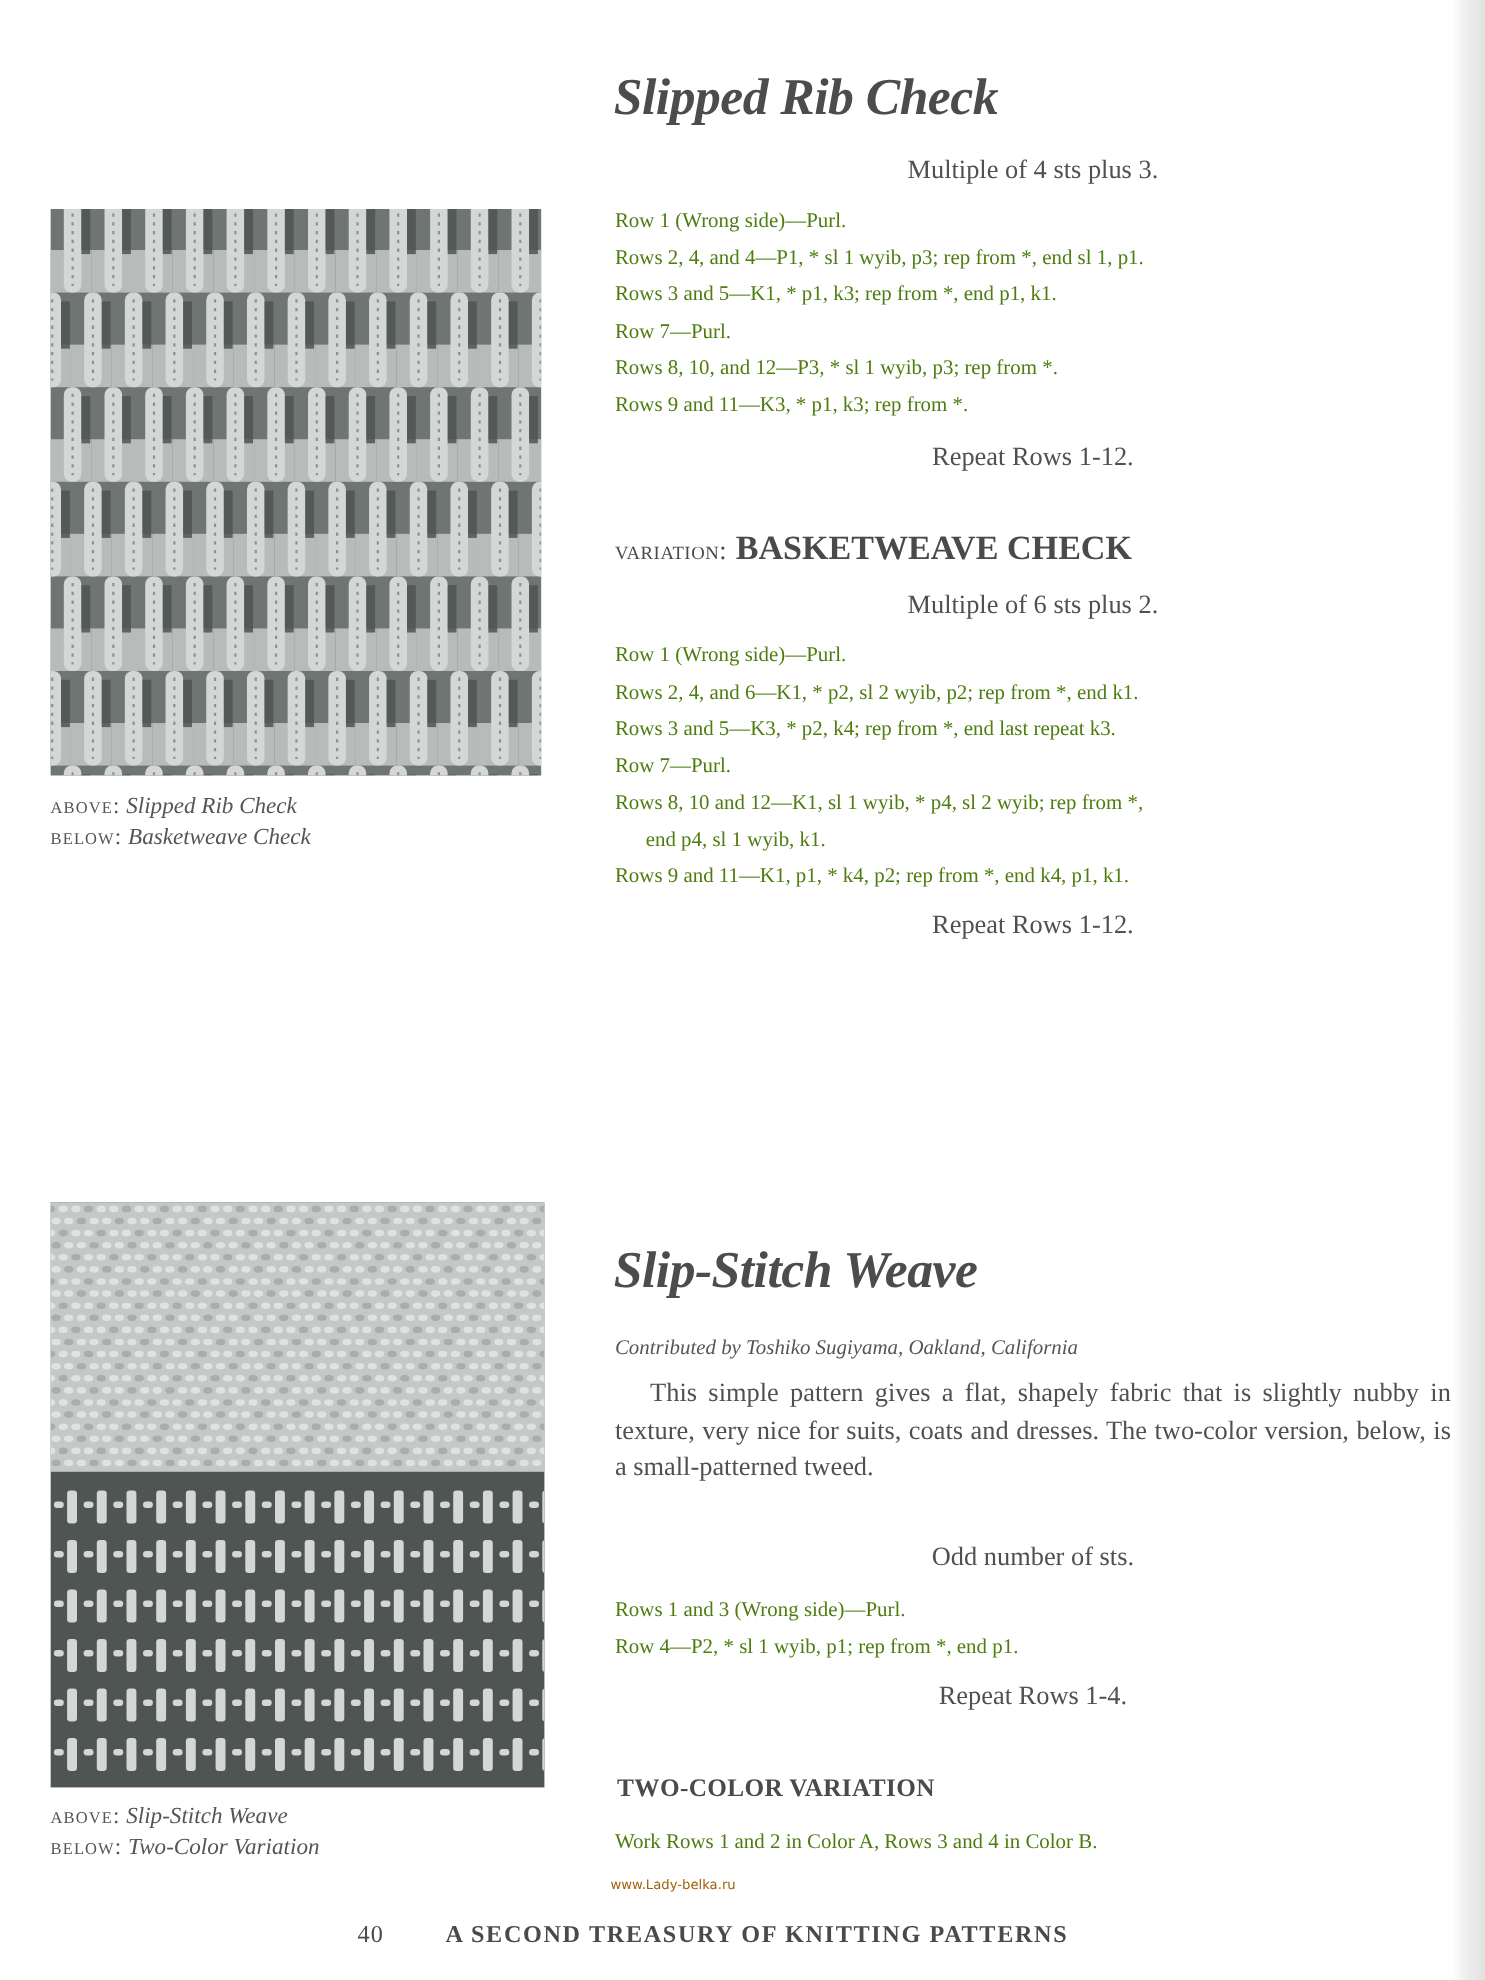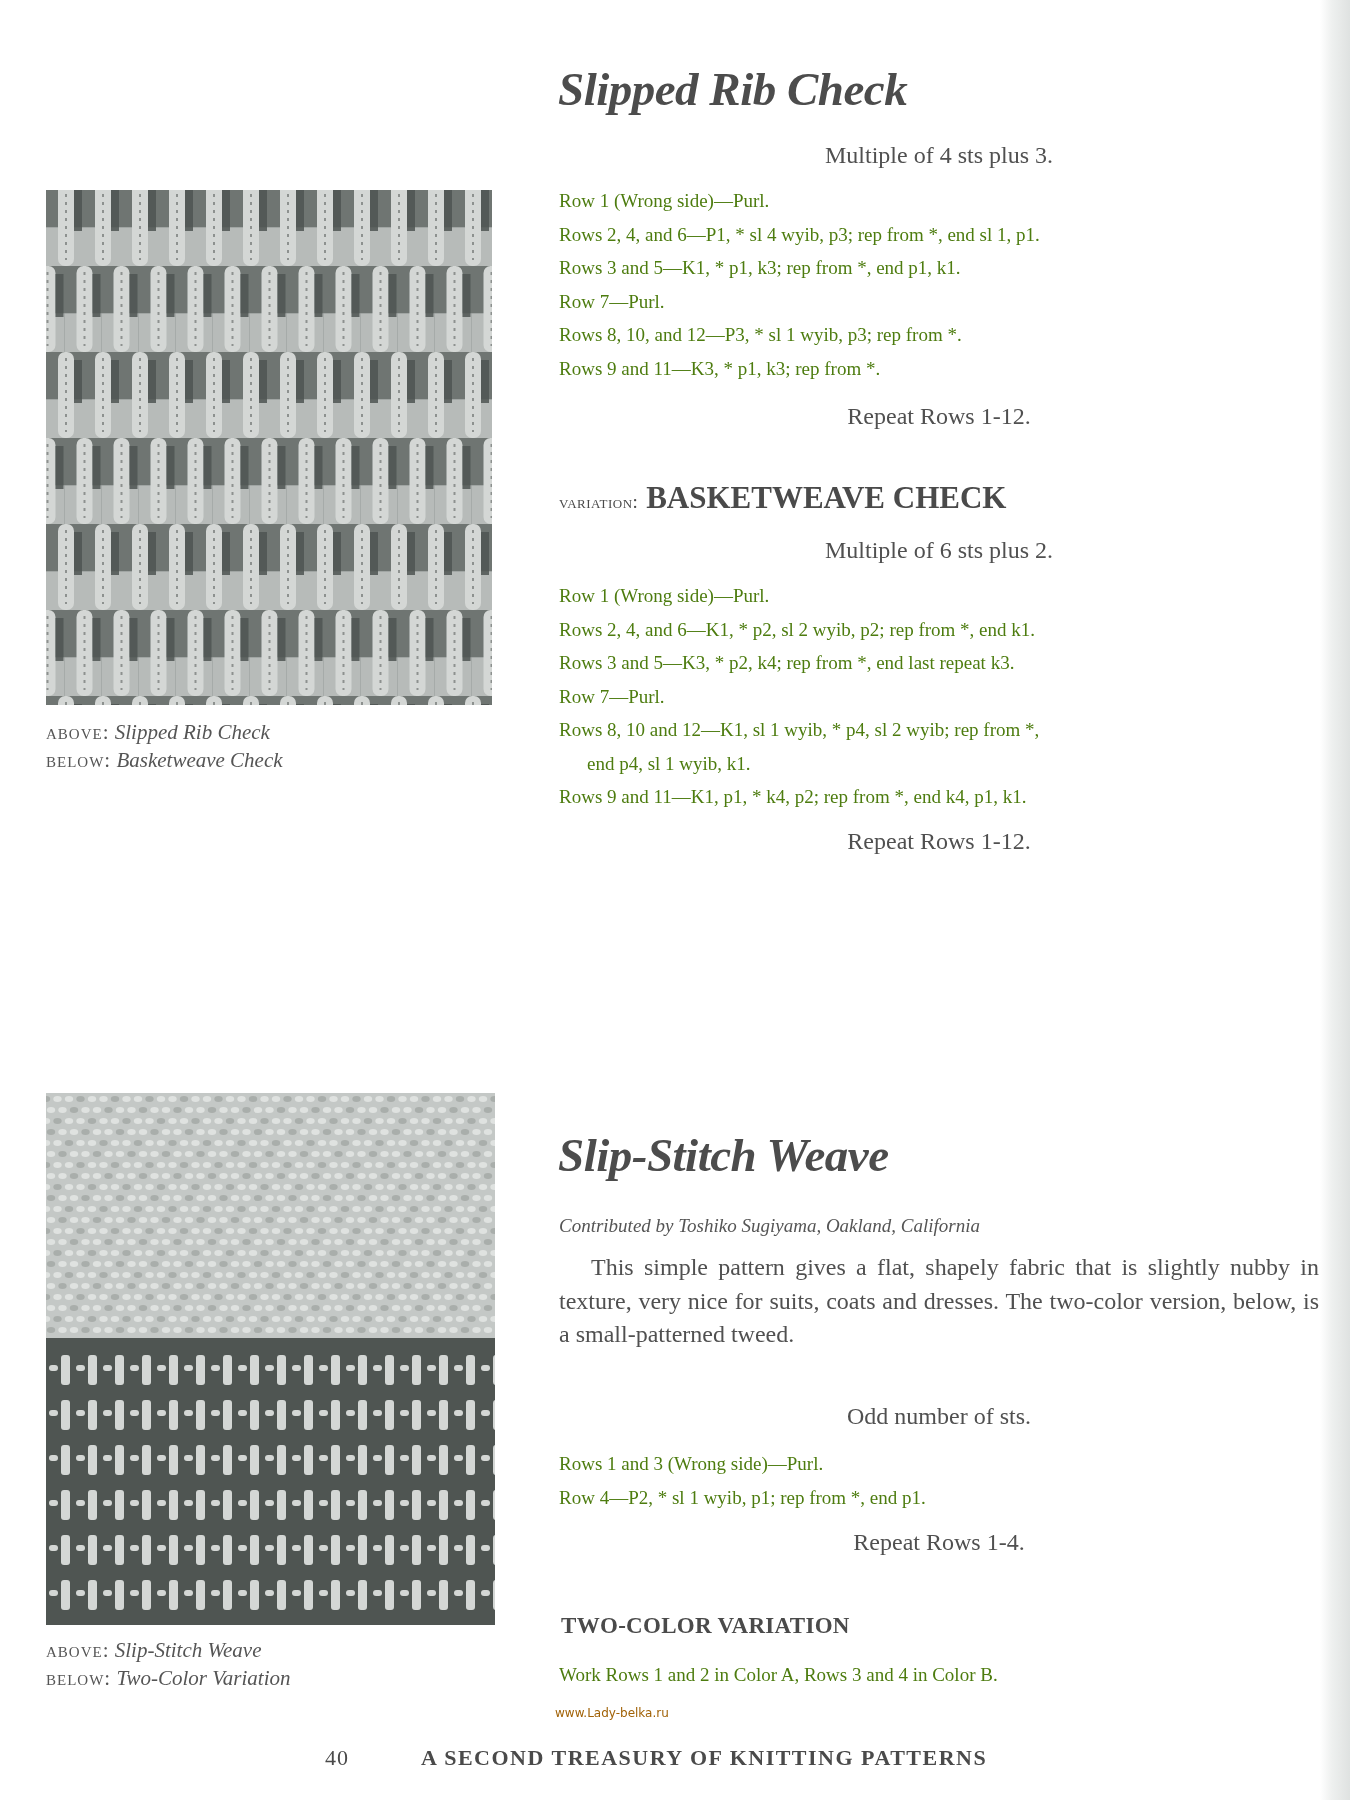--- a/index.html
+++ b/index.html
@@ -24,29 +24,29 @@
     position: absolute; font-style: italic; font-weight: bold;
     font-size: 47px; color: #4c4c4c; letter-spacing: -0.5px;
   }
   .centered { position: absolute; font-size: 24px; color: #505050; text-align: center; }
   .rows { position: absolute; font-size: 19px; line-height: 33.5px; color: #4d7c0f; }
   .rows div { white-space: nowrap; }
   .rows .cont { padding-left: 28px; }
   .variation {
     position: absolute; font-size: 31px; font-weight: bold; color: #4a4a4a;
   }
-  .variation .lab { font-variant: small-caps; font-weight: normal; font-size: 19px; letter-spacing: 0.5px; }
+  .variation .lab { font-variant: small-caps; font-weight: normal; font-size: 24px; letter-spacing: 0.5px; }
   .contrib { position: absolute; font-style: italic; font-size: 19px; color: #555; }
   .para { position: absolute; font-size: 24px; line-height: 33.5px; color: #505050; width: 760px; text-align: justify; }
   .para p { margin: 0; text-indent: 32px; }
   .subhead { position: absolute; font-size: 23px; font-weight: bold; color: #4a4a4a; letter-spacing: 0.3px; }
   .watermark { position: absolute; font-family: "DejaVu Sans", sans-serif; font-size: 12px; color: #a16207; }
   .footer { position: absolute; font-size: 22px; color: #4a4a4a; letter-spacing: 1px; }
   .footer .num { display: inline-block; width: 80px; }
-  .footer .book { font-weight: bold; letter-spacing: 1.5px; margin-left: 16px; }
+  .footer .book { font-weight: bold; letter-spacing: 1.5px; }
 </style>
 </head>
 <body>
 
 <div class="gutter"></div>
 
 <div class="swatch" style="left:46px; top:190px; width:446px; height:515px;">
   <svg id="sw1" width="446" height="515">
       <rect x="0" y="0" width="446" height="515" fill="#6f7572"></rect>
       <rect x="-37" y="37.300000000000004" width="37" height="38.7" fill="#bfc3c1" opacity="0.9"></rect>
@@ -447,21 +447,21 @@
   <div><span class="sc">above:</span>
     <span class="it">Slipped Rib Check</span></div>
   <div><span class="sc">below:</span>
     <span class="it">Basketweave Check</span></div>
 </div>
 
 <div class="title" style="left:558px; top:62px;">Slipped Rib Check</div>
 <div class="centered" style="left:558px; width:762px; top:142px;">Multiple of 4 sts plus 3.</div>
 <div class="rows" id="rows1" style="left:559px; top:184px;">
     <div>Row 1 (Wrong side)—Purl.</div>
-    <div>Rows 2, 4, and 6—P1, * sl 4 wyib, p3; rep from *, end sl 1, p1.</div>
+    <div>Rows 2, 4, and 4—P1, * sl 1 wyib, p3; rep from *, end sl 1, p1.</div>
     <div>Rows 3 and 5—K1, * p1, k3; rep from *, end p1, k1.</div>
     <div>Row 7—Purl.</div>
     <div>Rows 8, 10, and 12—P3, * sl 1 wyib, p3; rep from *.</div>
     <div>Rows 9 and 11—K3, * p1, k3; rep from *.</div>
   </div>
 <div class="centered" style="left:558px; width:762px; top:403px;">Repeat Rows 1-12.</div>
 
 <div class="variation" style="left:559px; top:480px;">
   <span class="lab">variation:</span>
   <span>BASKETWEAVE CHECK</span>

